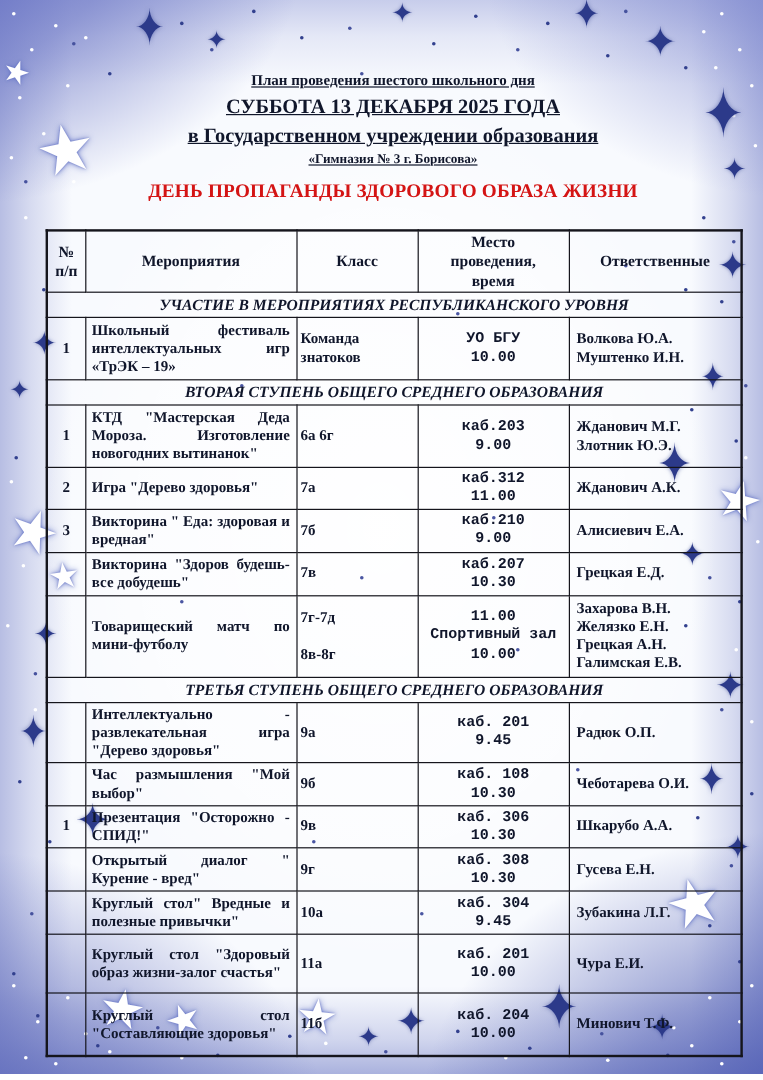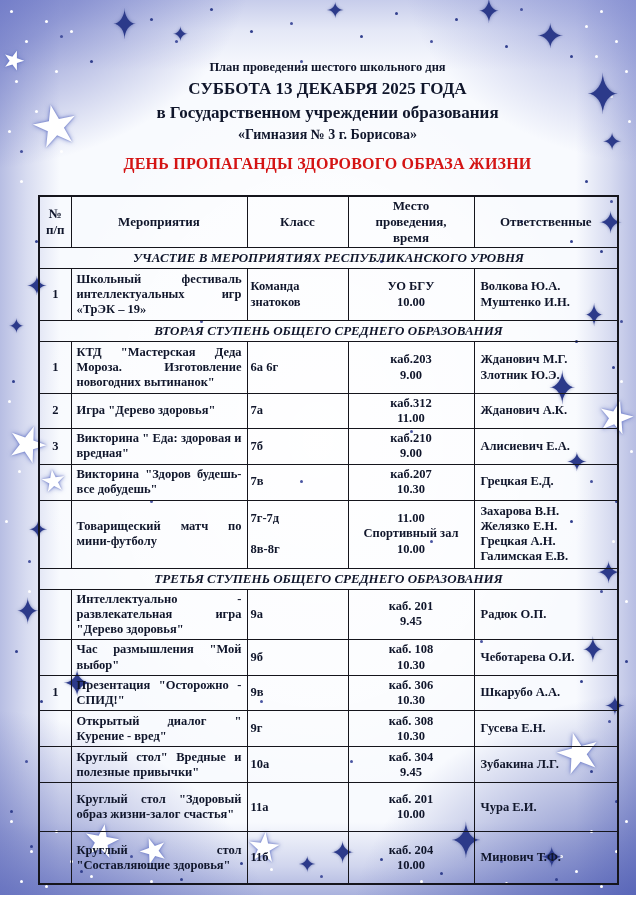--- a/index.html
+++ b/index.html
@@ -56,40 +56,40 @@
   }
   #decor{position:absolute;inset:0;z-index:3;pointer-events:none;}
   #decor span{position:absolute;line-height:1;user-select:none;}
   #decor .white{color:#ffffff;text-shadow:0 0 5px rgba(104,120,200,0.95),0 0 2px rgba(80,95,185,0.9);}
   #decor .navy{color:#2c3a8a;text-shadow:0 0 3px rgba(44,58,138,0.55);}
   .bottom-strip{position:absolute;left:0;bottom:0;width:100%;height:5px;background:#fff;z-index:4;}
 
   
   .content{position:absolute;left:38px;top:60px;width:579px;z-index:5;color:#10162b;}
   .doc-header{text-align:center;font-weight:bold;}
-  .doc-header p{margin:0 0 4px 0;}
+  .doc-header p{margin:0 0 4px 0;text-decoration:underline;}
   .hl0{font-size:12.5px;}
   .hl1{font-size:17px;}
   .hl2{font-size:17px;}
-  .hl3{font-size:14px;}
+  .hl3{font-size:11px;}
   .day-title{
     margin:12px 0 0 0;text-align:center;font-weight:bold;font-size:16px;
     letter-spacing:0.2px;
   }
   table{
     margin-top:22px;width:579px;border-collapse:collapse;table-layout:fixed;
     border:2px solid #15151c;
   }
   th,td{border:1.5px solid #15151c;font-weight:bold;font-size:12.5px;line-height:1.22;vertical-align:middle;padding:1px 3px;}
   th{font-size:13px;text-align:center;white-space:pre-line;height:48px;}
   td{white-space:pre-line;}
   .c-num{text-align:center;}
   .c-event{text-align:justify;padding:2px 5px;}
   .c-cls{text-align:left;}
-  .c-place{text-align:center;}
+  .c-place{text-align:center;font-family:Liberation Mono, monospace;}
   .c-resp{text-align:left;padding-left:6px;}
   .section-row td{font-style:italic;text-align:center;font-size:13px;height:18px;white-space:normal;}
   .h2 td{height:30px;}
   .h2b td{height:31px;}
   .h3 td{height:44px;}
   .h3b td{height:47px;}
   .h4 td{height:63px;}
 </style>
 </head>
 <body>

